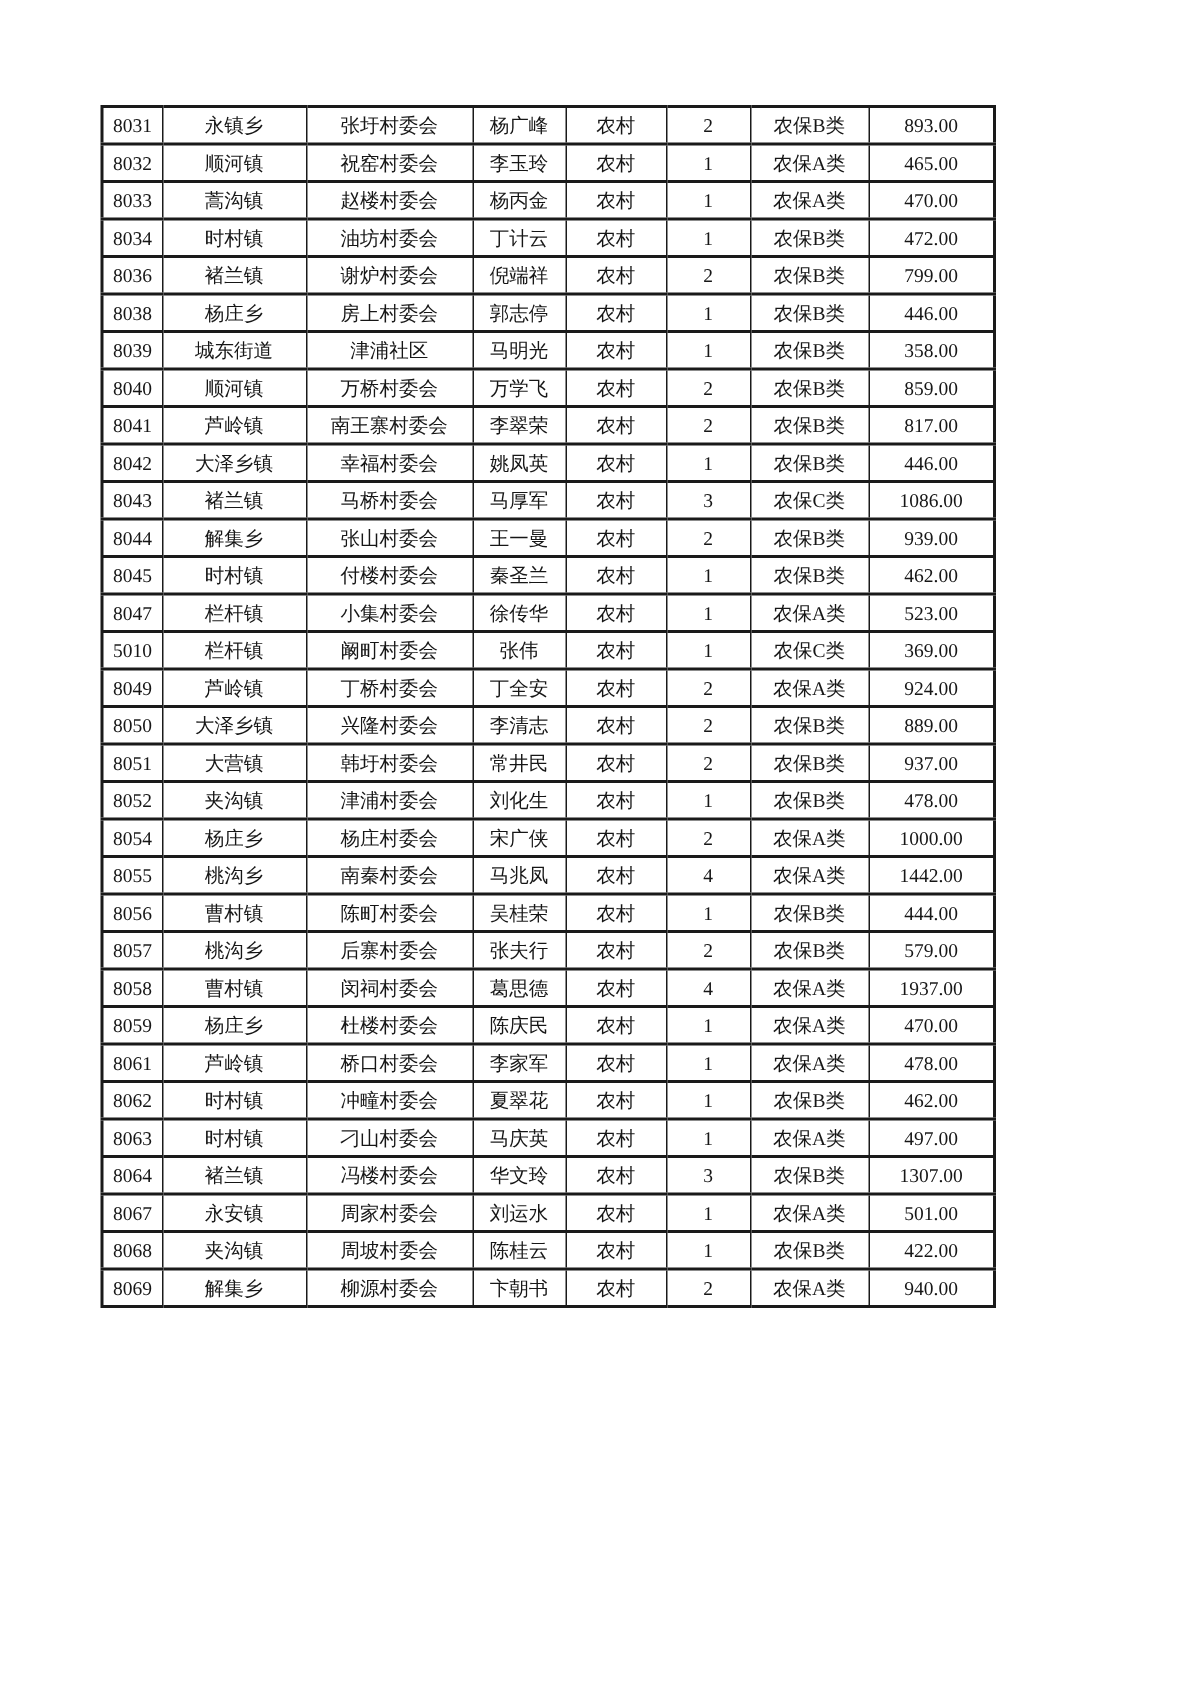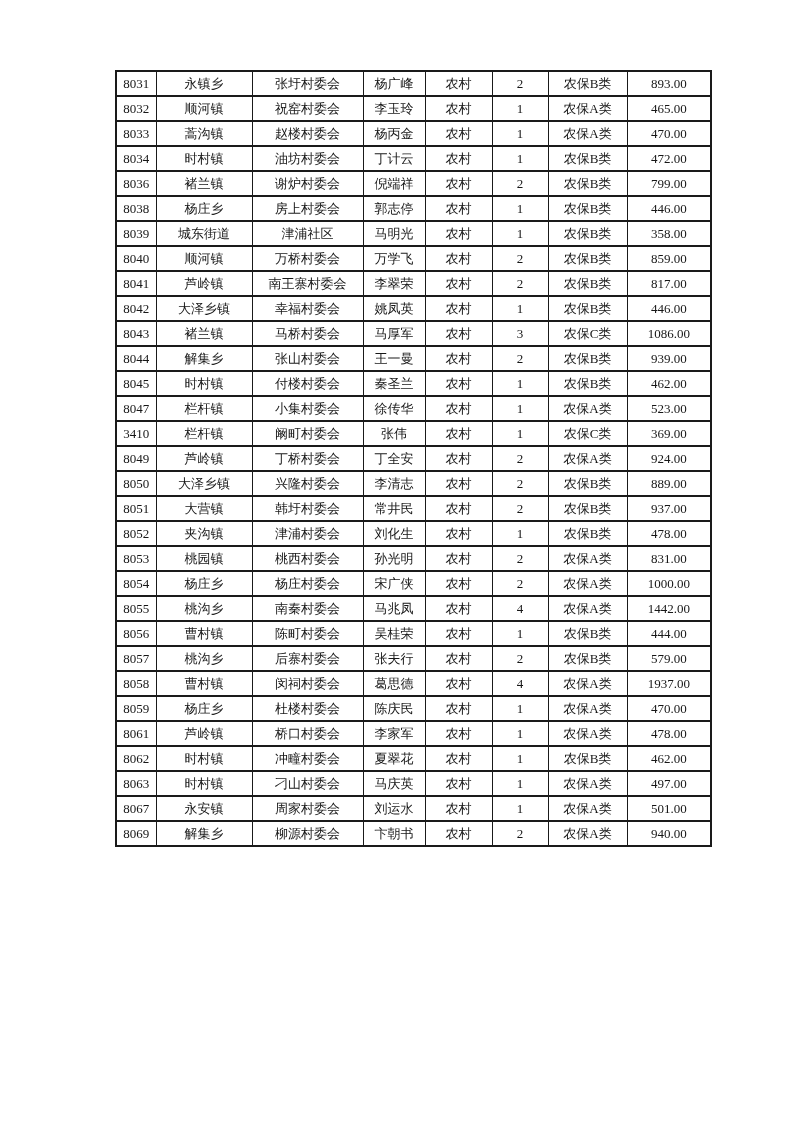--- a/index.html
+++ b/index.html
@@ -29,21 +29,20 @@
     background: #ffffff;
   }
   table.data-table {
     position: absolute;
     left: 67px;
     top: 70px;
     width: 595px;
     border-collapse: collapse;
     table-layout: fixed;
     border: 2px solid var(--border-color);
-    margin-left: 48px;
   }
   table.data-table td {
     border-left: 1px solid var(--border-color);
     border-right: 1px solid var(--border-color);
     border-top: 2px solid var(--border-color);
     border-bottom: 2px solid var(--border-color);
     height: 25px;
     padding: 0 2px;
     text-align: center;
     vertical-align: middle;
@@ -204,21 +203,21 @@
     <td>8047</td>
     <td>栏杆镇</td>
     <td>小集村委会</td>
     <td>徐传华</td>
     <td>农村</td>
     <td>1</td>
     <td>农保A类</td>
     <td>523.00</td>
   </tr>
         <tr>
-    <td>3410</td>
+    <td>5010</td>
     <td>栏杆镇</td>
     <td>阚町村委会</td>
     <td>张伟</td>
     <td>农村</td>
     <td>1</td>
     <td>农保C类</td>
     <td>369.00</td>
   </tr>
         <tr>
     <td>8049</td>
@@ -254,30 +253,20 @@
     <td>8052</td>
     <td>夹沟镇</td>
     <td>津浦村委会</td>
     <td>刘化生</td>
     <td>农村</td>
     <td>1</td>
     <td>农保B类</td>
     <td>478.00</td>
   </tr>
         <tr>
-    <td>8053</td>
-    <td>桃园镇</td>
-    <td>桃西村委会</td>
-    <td>孙光明</td>
-    <td>农村</td>
-    <td>2</td>
-    <td>农保A类</td>
-    <td>831.00</td>
-  </tr>
-        <tr>
     <td>8054</td>
     <td>杨庄乡</td>
     <td>杨庄村委会</td>
     <td>宋广侠</td>
     <td>农村</td>
     <td>2</td>
     <td>农保A类</td>
     <td>1000.00</td>
   </tr>
         <tr>
@@ -354,28 +343,48 @@
     <td>8063</td>
     <td>时村镇</td>
     <td>刁山村委会</td>
     <td>马庆英</td>
     <td>农村</td>
     <td>1</td>
     <td>农保A类</td>
     <td>497.00</td>
   </tr>
         <tr>
+    <td>8064</td>
+    <td>褚兰镇</td>
+    <td>冯楼村委会</td>
+    <td>华文玲</td>
+    <td>农村</td>
+    <td>3</td>
+    <td>农保B类</td>
+    <td>1307.00</td>
+  </tr>
+        <tr>
     <td>8067</td>
     <td>永安镇</td>
     <td>周家村委会</td>
     <td>刘运水</td>
     <td>农村</td>
     <td>1</td>
     <td>农保A类</td>
     <td>501.00</td>
+  </tr>
+        <tr>
+    <td>8068</td>
+    <td>夹沟镇</td>
+    <td>周坡村委会</td>
+    <td>陈桂云</td>
+    <td>农村</td>
+    <td>1</td>
+    <td>农保B类</td>
+    <td>422.00</td>
   </tr>
         <tr>
     <td>8069</td>
     <td>解集乡</td>
     <td>柳源村委会</td>
     <td>卞朝书</td>
     <td>农村</td>
     <td>2</td>
     <td>农保A类</td>
     <td>940.00</td>

